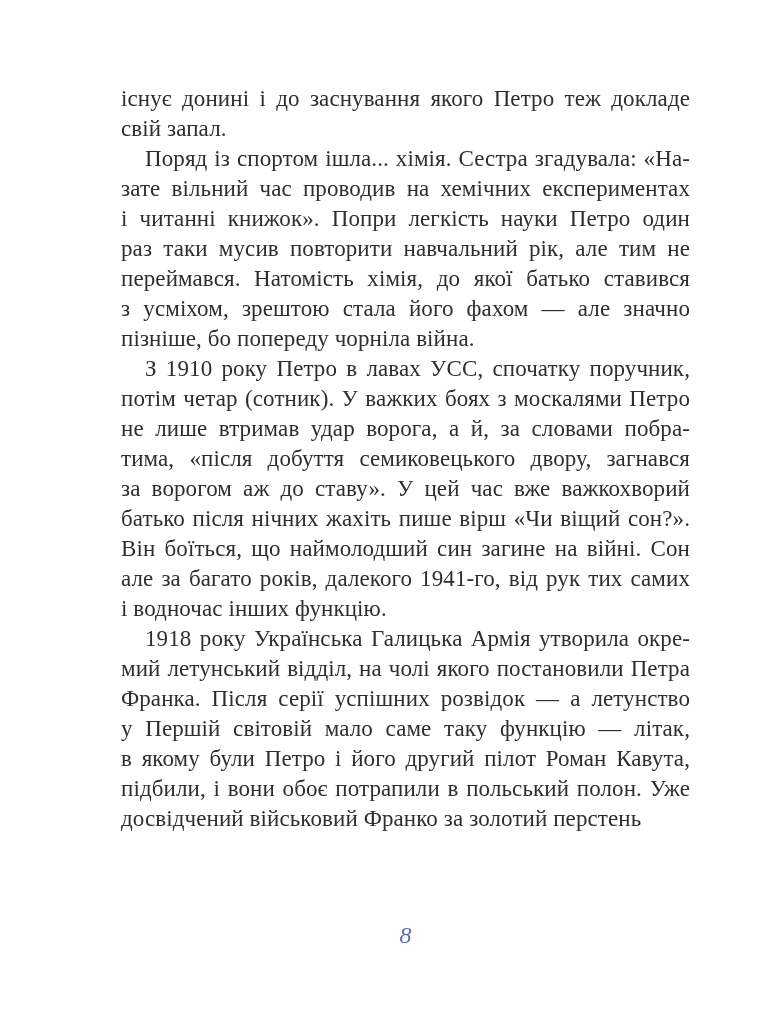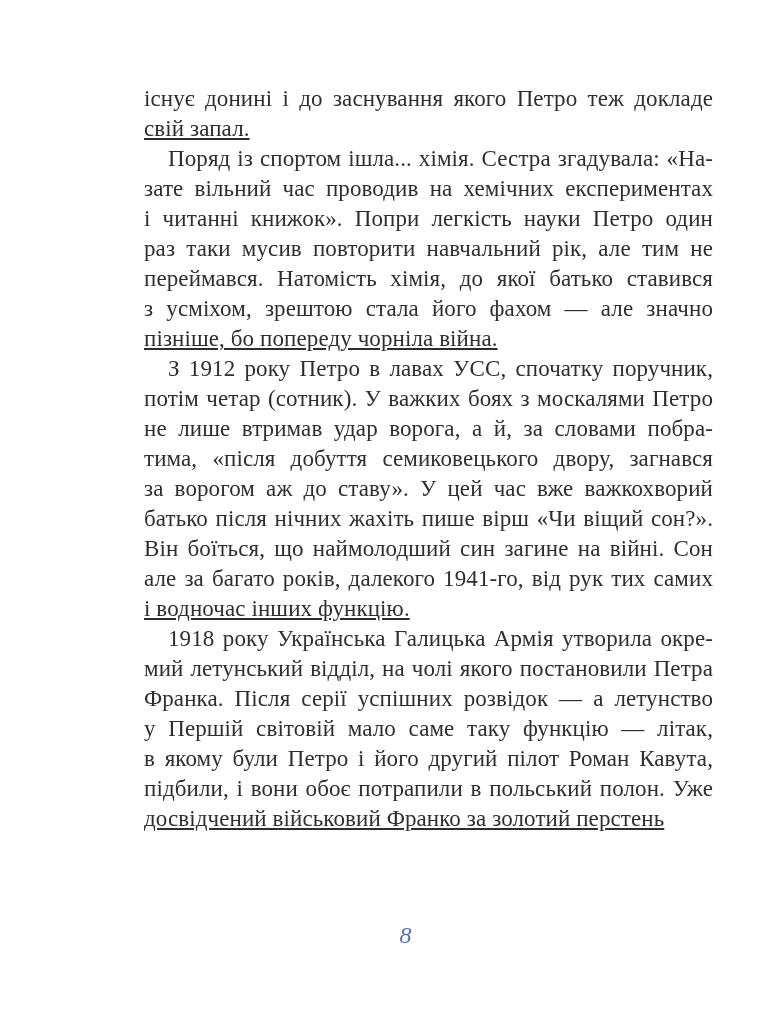--- a/index.html
+++ b/index.html
@@ -21,30 +21,28 @@
   }
   .text-block {
     position: absolute;
     left: 121px;
     top: 84px;
     width: 569px;
     color: var(--text, #2e2e2e);
     font-size: 23px;
     line-height: 30px;
     letter-spacing: 0.1px;
-    margin-left: 23px;
   }
   .para { margin: 0; }
   .line {
     text-align: justify;
     text-align-last: justify;
   }
   .line.last {
     text-align-last: left;
-    text-decoration: underline;
   }
   .para.indent .line.first {
     text-indent: 24px;
   }
   .page-number {
     position: absolute;
     left: 121px;
     top: 920px;
     width: 569px;
     text-align: center;
@@ -66,21 +64,21 @@
       <div class="para indent">
         <div class="line first">Поряд із спортом ішла... хімія. Сестра згадувала: «На-</div>
         <div class="line">зате вільний час проводив на хемічних експериментах</div>
         <div class="line">і читанні книжок». Попри легкість науки Петро один</div>
         <div class="line">раз таки мусив повторити навчальний рік, але тим не</div>
         <div class="line">переймався. Натомість хімія, до якої батько ставився</div>
         <div class="line">з усміхом, зрештою стала його фахом — але значно</div>
         <div class="line last">пізніше, бо попереду чорніла війна.</div>
       </div>
       <div class="para indent">
-        <div class="line first">З 1912 року Петро в лавах УСС, спочатку поручник,</div>
+        <div class="line first">З 1910 року Петро в лавах УСС, спочатку поручник,</div>
         <div class="line">потім четар (сотник). У важких боях з москалями Петро</div>
         <div class="line">не лише втримав удар ворога, а й, за словами побра-</div>
         <div class="line">тима, «після добуття семиковецького двору, загнався</div>
         <div class="line">за ворогом аж до ставу». У цей час вже важкохворий</div>
         <div class="line">батько після нічних жахіть пише вірш «Чи віщий сон?».</div>
         <div class="line">Він боїться, що наймолодший син загине на війні. Сон</div>
         <div class="line">але за багато років, далекого 1941-го, від рук тих самих</div>
         <div class="line last">і водночас інших функцію.</div>
       </div>
       <div class="para indent">

